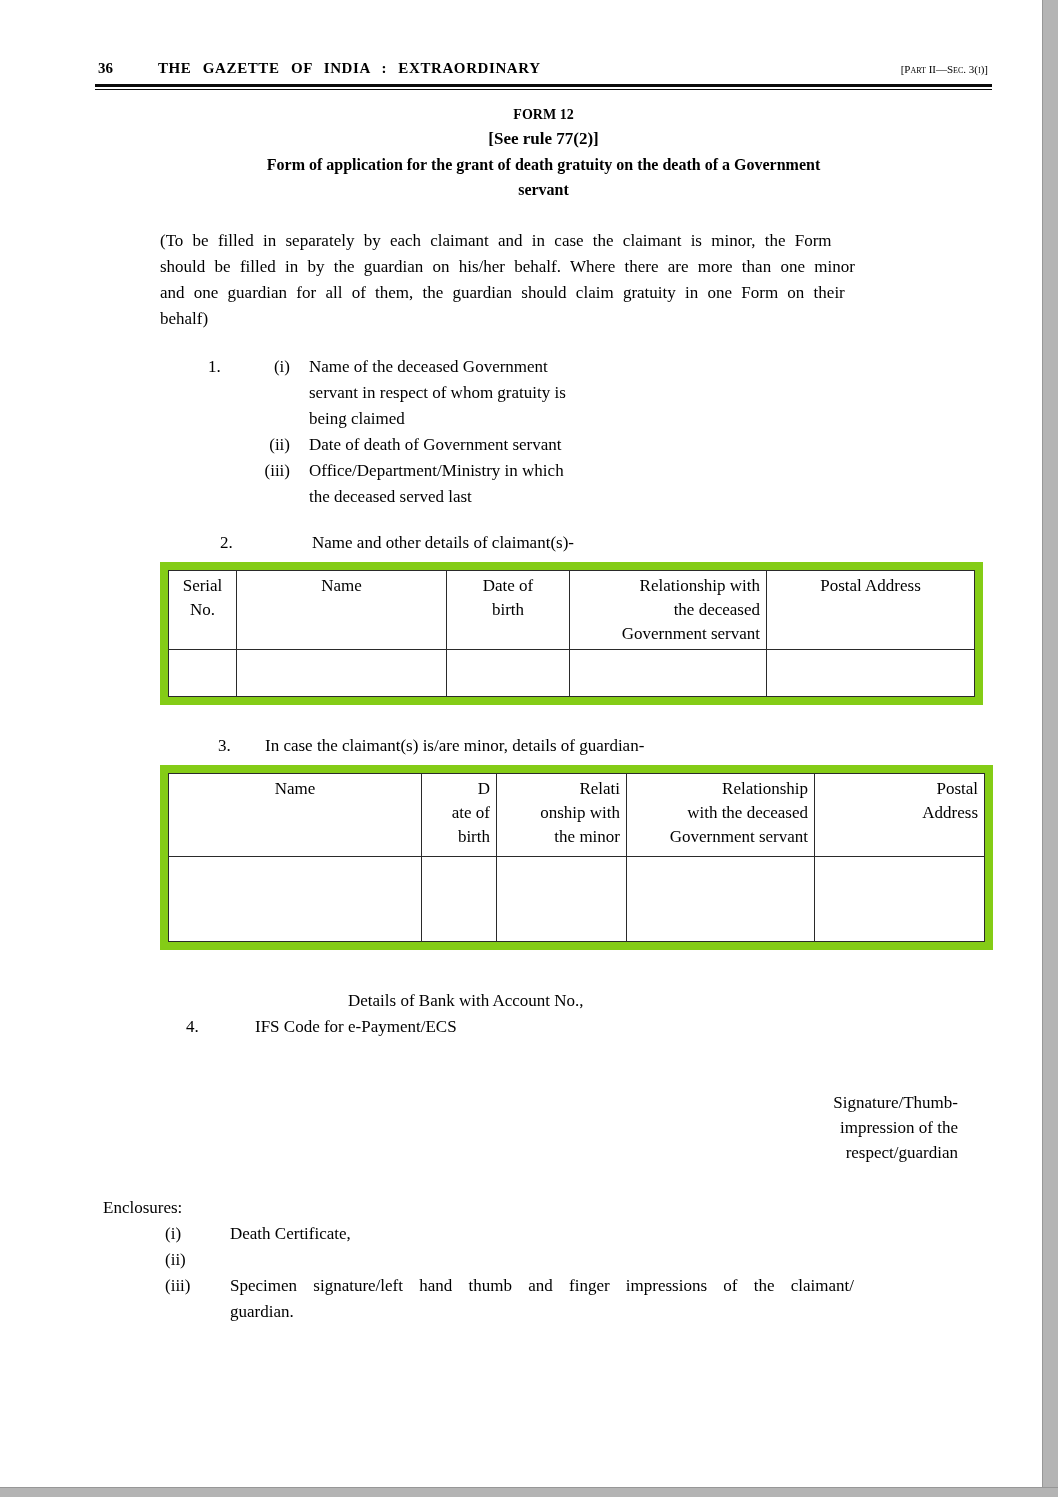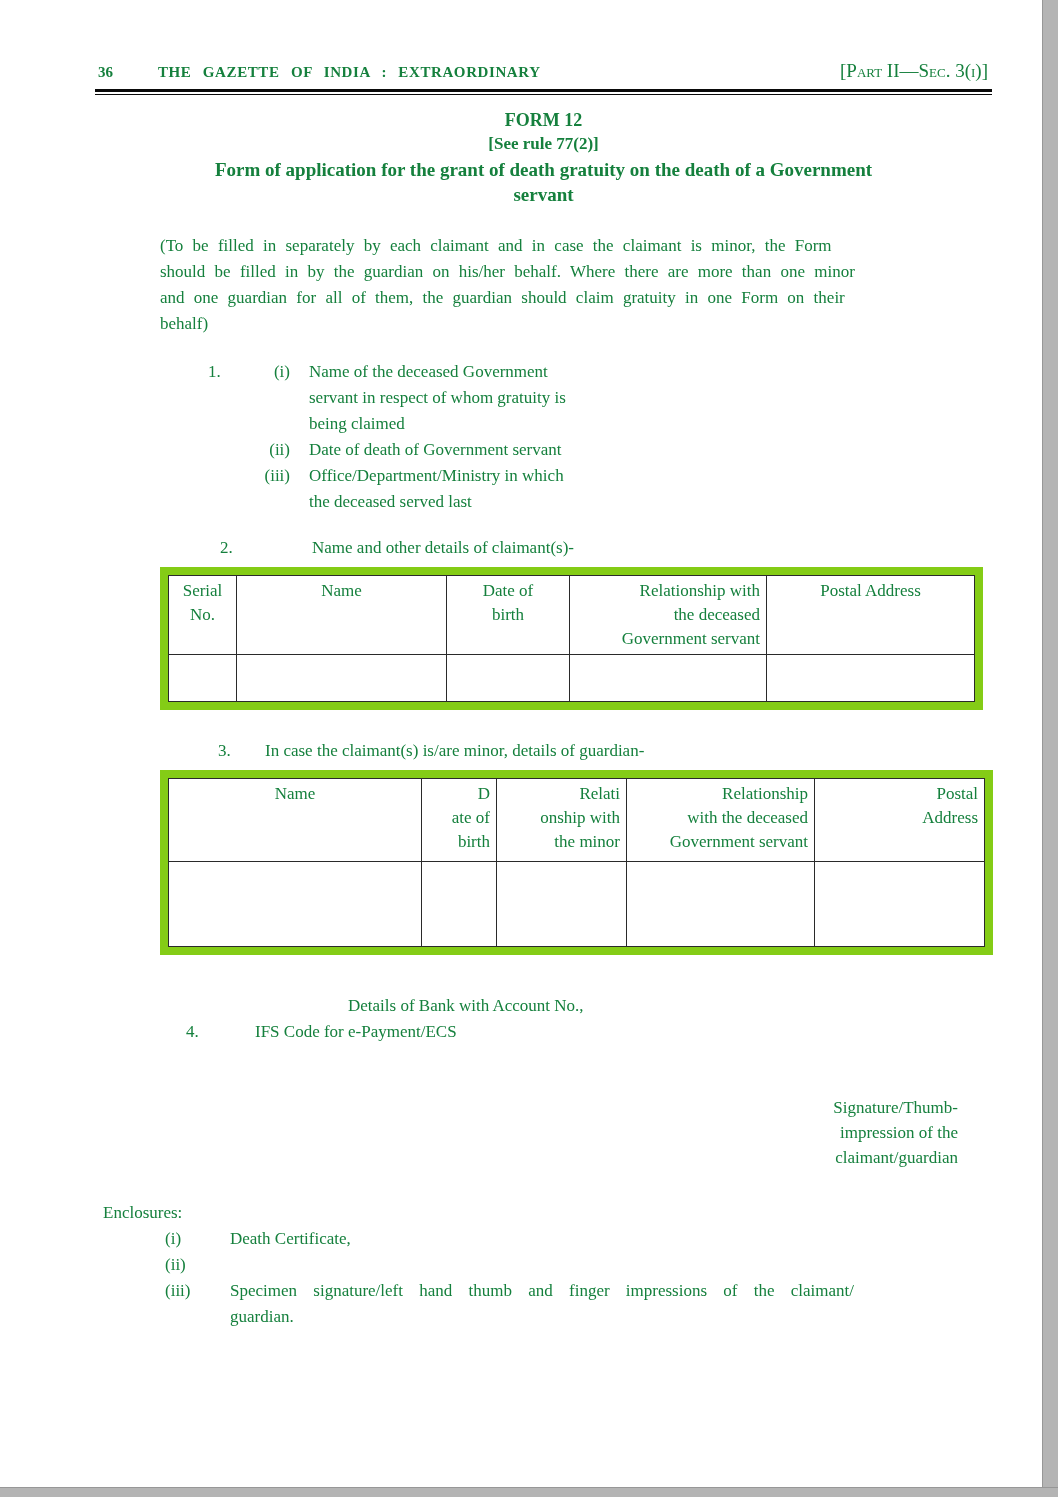--- a/index.html
+++ b/index.html
@@ -1,39 +1,39 @@
 <!DOCTYPE html>
 <html><head>
 <meta charset="utf-8">
 <style>
   html,body{margin:0;padding:0;background:#ffffff;}
   .page{
     position:relative;
     width:1058px;height:1497px;
     background:#ffffff;
     font-family:"Liberation Serif","DejaVu Serif",serif;
-    font-size:17px;color:#15803d;
+    font-size:17px;color:#000000;
     overflow:hidden;
   }
   
   .edge-right{position:absolute;top:0;right:0;width:15px;height:100%;background:#b4b4b4;border-left:1px solid #979797;}
   .edge-bottom{position:absolute;bottom:0;left:0;width:100%;height:9px;background:#b4b4b4;border-top:1px solid #979797;}
 
   
   .hdr{padding-top:60px;margin:0 70px 0 98px;display:flex;align-items:baseline;font-size:15px;}
   .hdr .pgnum{font-weight:bold;width:60px;}
   .hdr .hdr-c{flex:1;text-align:left;font-weight:bold;letter-spacing:.6px;word-spacing:7px;}
-  .hdr .hdr-r{font-variant:small-caps;font-size:19px;white-space:nowrap;}
+  .hdr .hdr-r{font-variant:small-caps;font-size:11px;white-space:nowrap;}
   .rule{margin:7px 66px 0 95px;height:2px;border-top:3px solid #0a0a0a;border-bottom:1px solid #0a0a0a;}
 
   
   .center-block{margin:14px 66px 0 95px;text-align:center;}
-  .form-title{font-weight:bold;font-size:18px;line-height:22px;}
+  .form-title{font-weight:bold;font-size:14px;line-height:22px;}
   .rule-ref{font-weight:bold;font-size:17px;line-height:22px;margin-top:2px;}
-  .form-heading{font-weight:bold;font-size:19px;line-height:25px;margin-top:2px;white-space:pre-line;}
+  .form-heading{font-weight:bold;font-size:16px;line-height:25px;margin-top:2px;white-space:pre-line;}
 
   .intro{margin:26px 0 0 160px;width:806px;line-height:26px;white-space:pre-line;word-spacing:5px;}
 
   
   .item-row{display:flex;margin-left:208px;line-height:26px;}
   .item-row .num{width:46px;}
   .item-row .lab{width:36px;text-align:right;padding-right:2px;}
   .item-row .txt{margin-left:17px;width:350px;white-space:pre-line;}
   .item1{margin-top:22px;}
 
@@ -198,21 +198,21 @@
   <div class="item4">
     <div class="l1">Details of Bank with Account No.,</div>
     <div class="l2">
       <span class="num">4.</span>
       <span>IFS Code for e-Payment/ECS</span>
     </div>
   </div>
 
   <div class="signature">Signature/Thumb-
 impression of the
-claimant/guardian</div>
+respect/guardian</div>
 
   <div class="enclosures">
     <div class="enc-title">Enclosures:</div>
     <div class="enc-row">
       <span class="lab">(i)</span>
       <div class="txt">Death Certificate,</div>
     </div>
     <div class="enc-row">
       <span class="lab">(ii)</span>
     </div>

